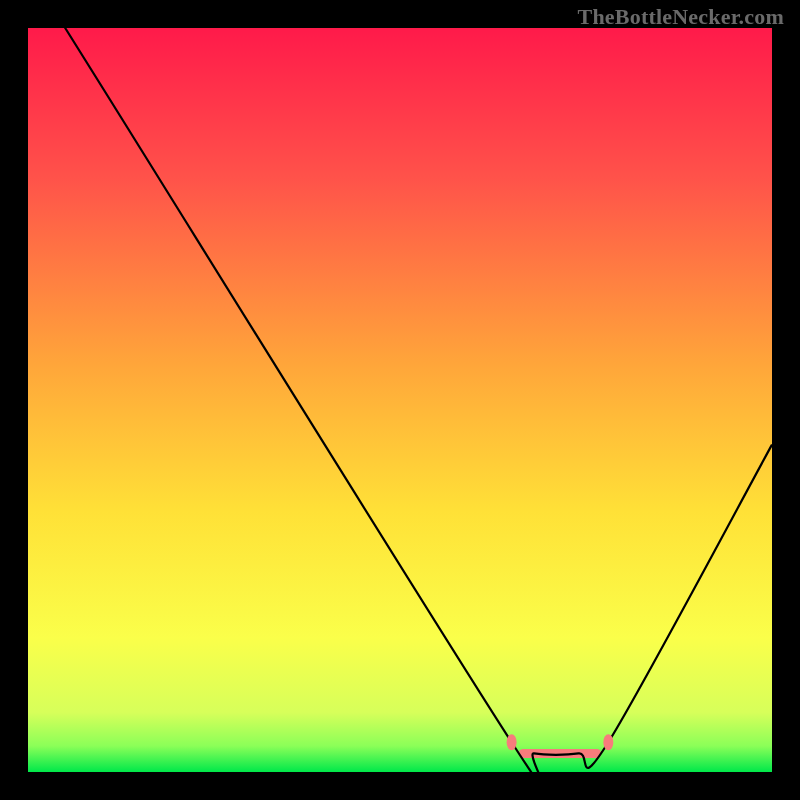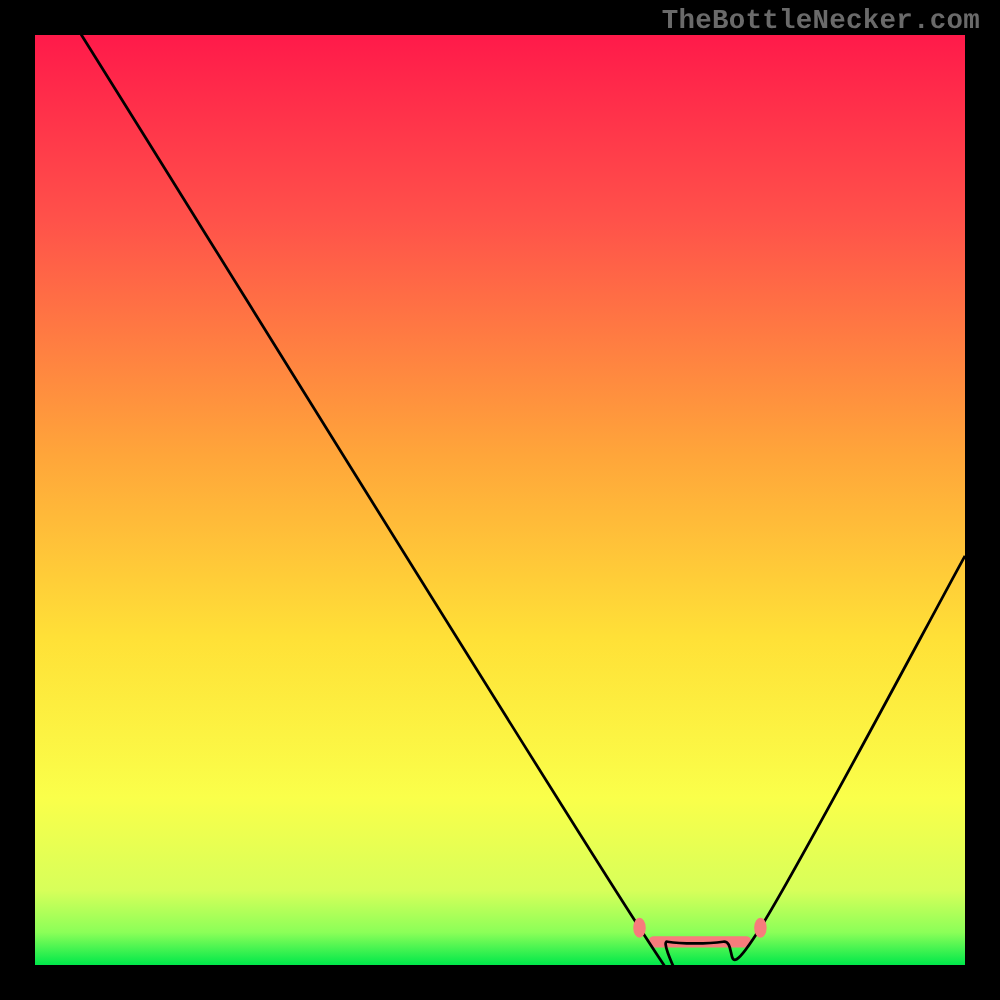--- a/index.html
+++ b/index.html
@@ -8,21 +8,21 @@
     width: 800px;
     height: 800px;
     background: #000;
     overflow: hidden;
   }
   .watermark {
     position: absolute;
     top: 4px;
     right: 16px;
     color: #6a6a6a;
-    font-family: Liberation Mono, monospace;
+    font-family: Liberation Serif, serif;
     font-size: 22px;
     font-weight: bold;
     letter-spacing: 0.2px;
   }
   svg { display: block; }
 </style>
 </head>
 <body>
 
 <div class="watermark">TheBottleNecker.com</div>

